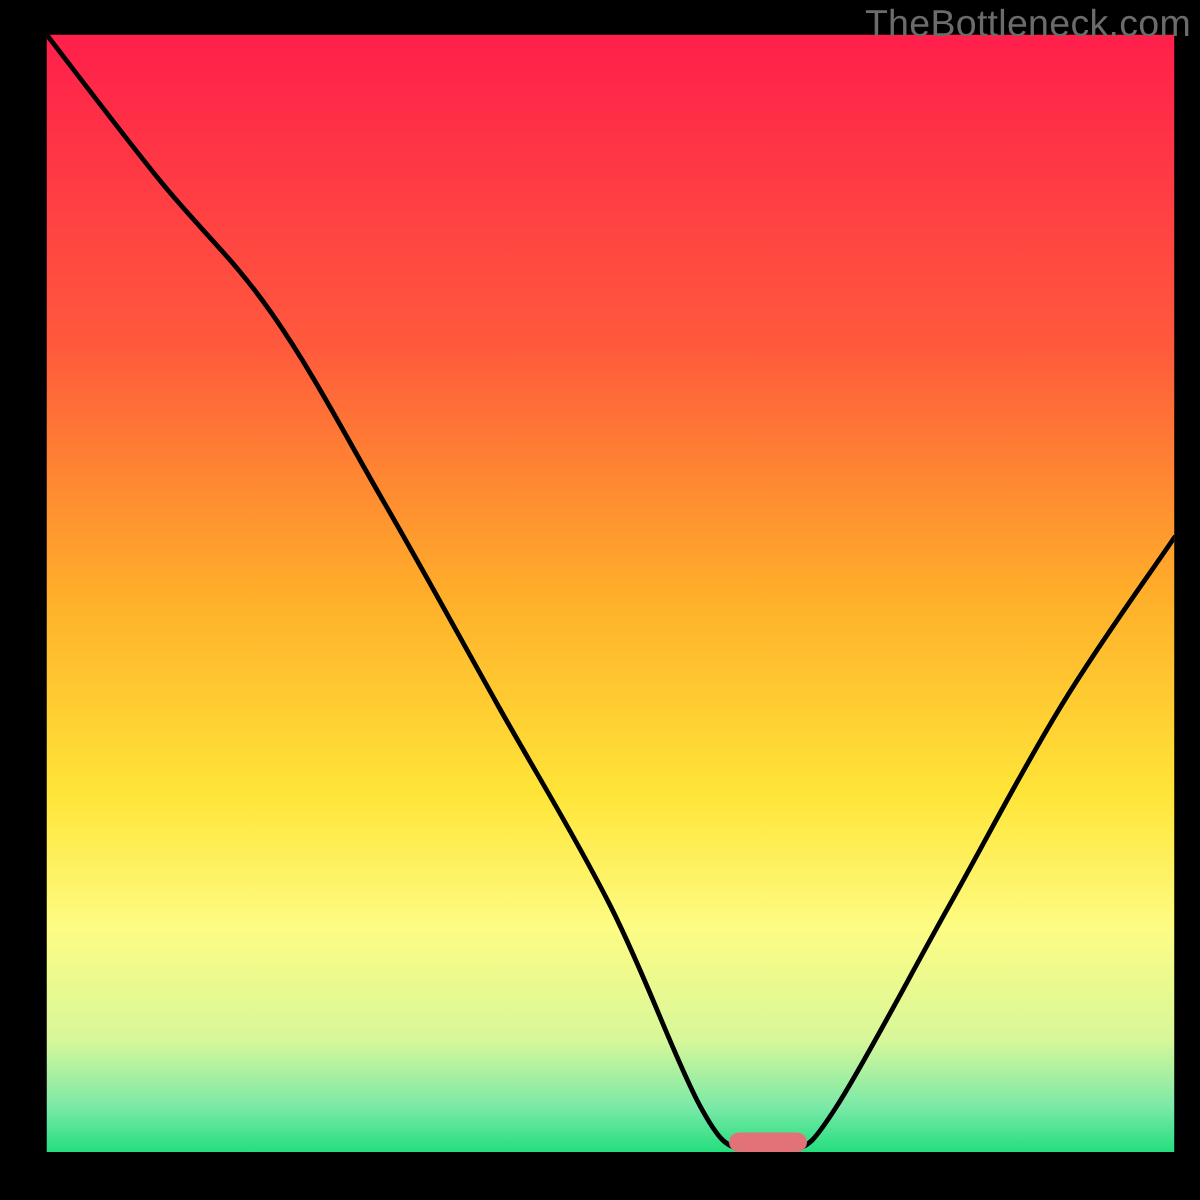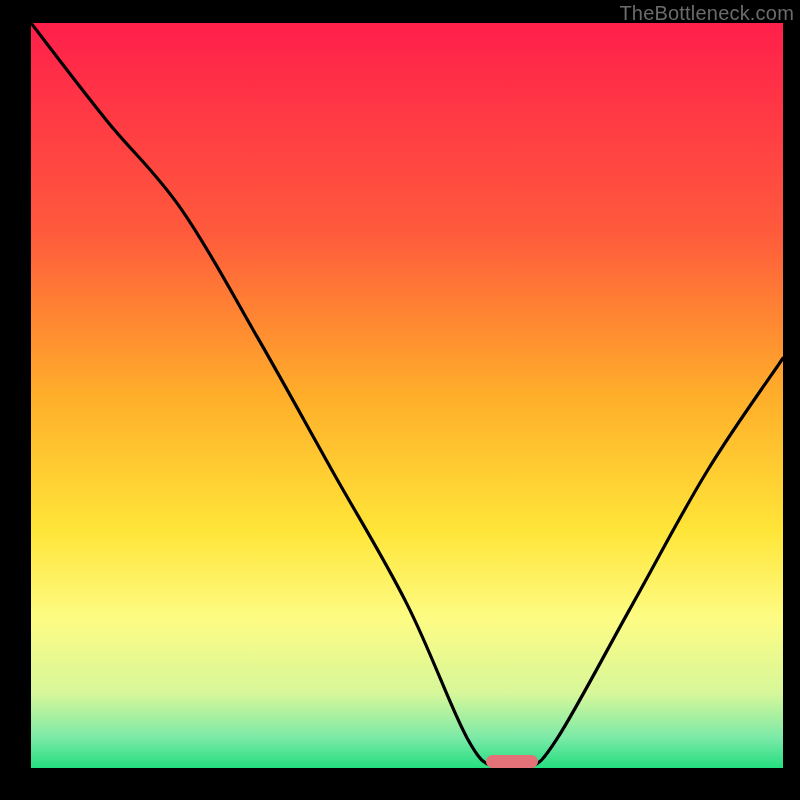--- a/index.html
+++ b/index.html
@@ -15,21 +15,21 @@
     position: relative;
     width: 800px;
     height: 800px;
     background: #000;
   }
   .watermark {
     position: absolute;
     top: 2px;
     right: 6px;
     color: #6b6b6b;
-    font-size: 20px;
+    font-size: 25px;
     font-weight: 500;
     letter-spacing: 0.2px;
     z-index: 10;
     text-align: right;
   }
   .plot-area {
     position: absolute;
     left: 31px;
     top: 23px;
     width: 752px;

